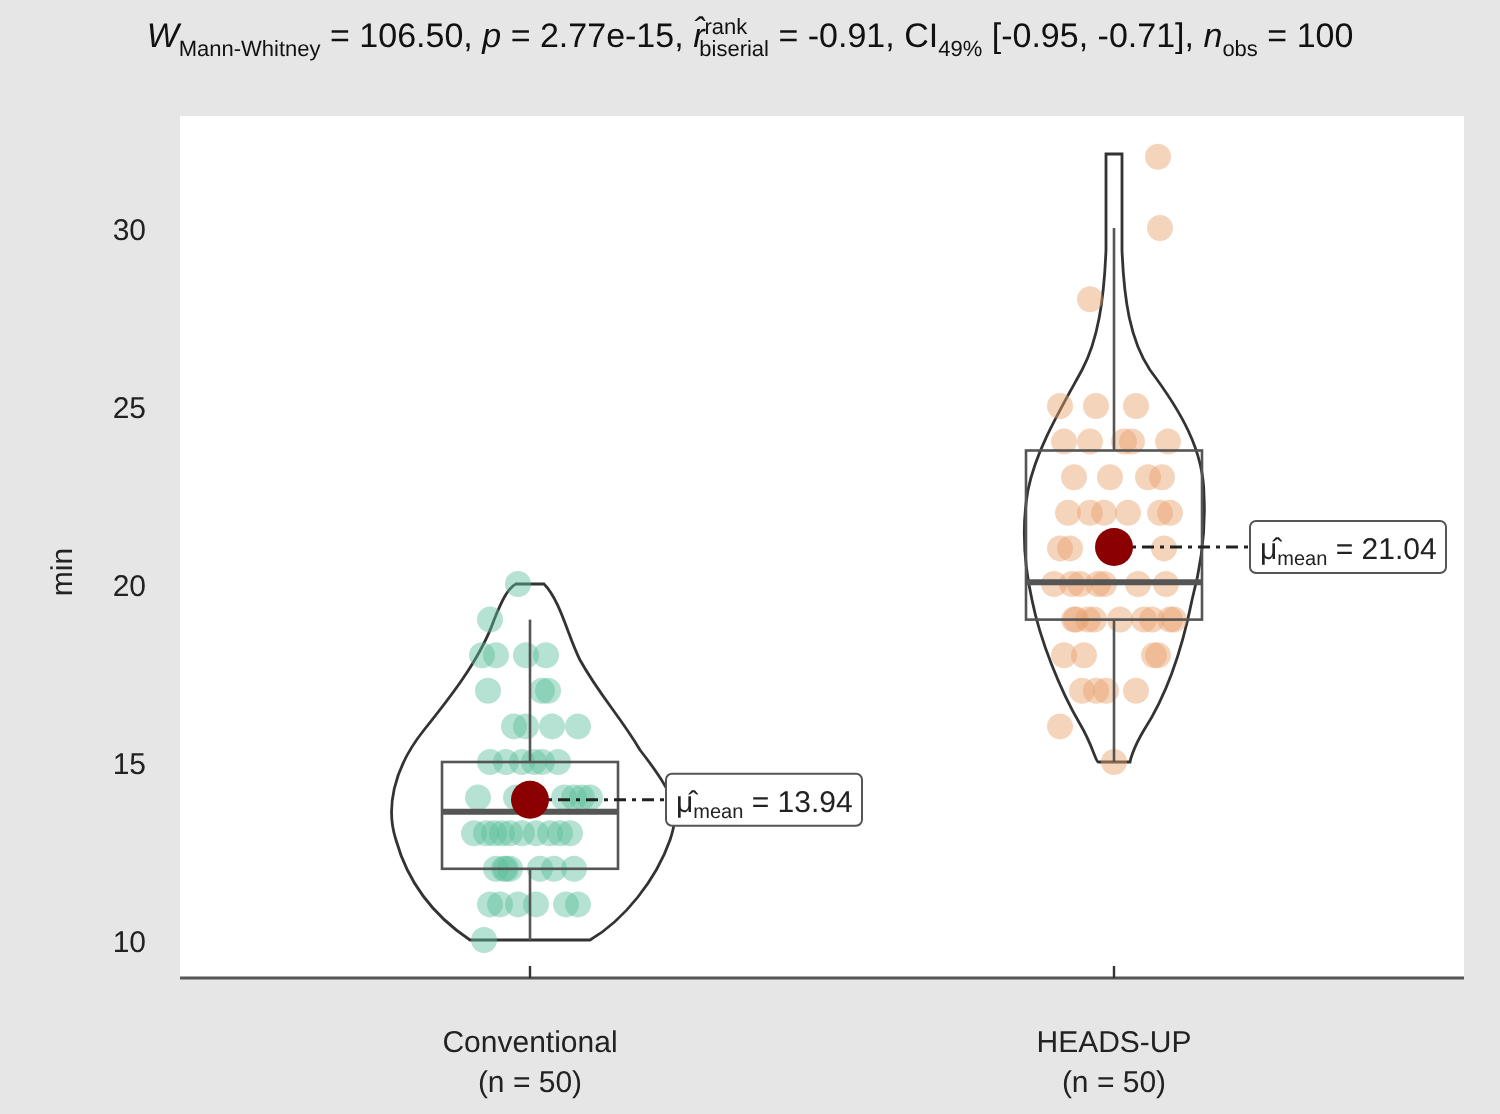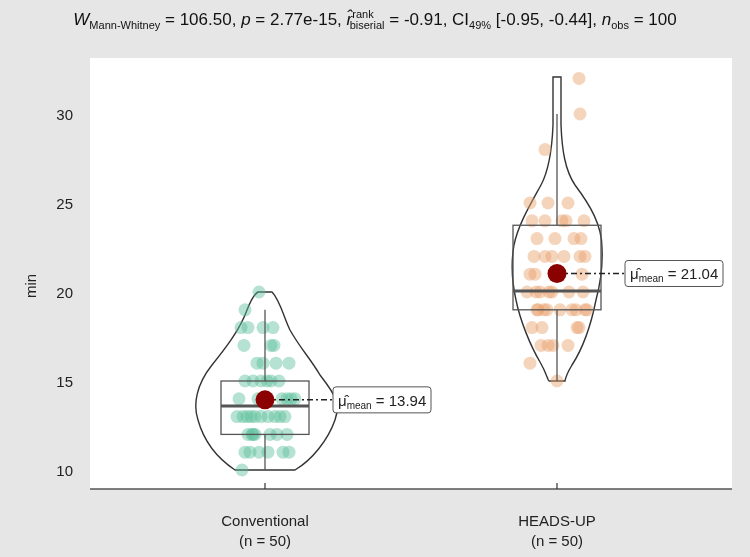--- a/index.html
+++ b/index.html
@@ -12,21 +12,21 @@
 <body>
 
 <div class="title">
   <i>W</i><sub>Mann-Whitney</sub>
   <span>= 106.50,</span>
   <i>p</i>
   <span>= 2.77e-15,</span>
   <i>r̂</i><sup>rank</sup><sub style="margin-left:-24px">biserial</sub>
   <span>= -0.91,</span>
   <span>CI</span><sub>49%</sub>
-  <span>[-0.95, -0.44],</span>
+  <span>[-0.95, -0.71],</span>
   <i>n</i><sub>obs</sub>
   <span>= 100</span>
 </div>
 
 <svg id="chart" width="750" height="557" xmlns="http://www.w3.org/2000/svg">
   <rect x="90" y="58" width="642" height="431" fill="#ffffff"></rect>
   <g id="violins">
       <path d="M258,292 L272,292 C280,300 284,318 290,330 C300,348 310,358 320,375 C338,398 340,405 335,420 C328,440 312,460 295,470 L235,470 C220,460 205,445 198,420 C193,405 196,385 212,365 C224,350 240,330 247,310 C251,300 254,294 258,292 Z" fill="none" stroke="#333" stroke-width="1.4"></path>
       <path d="M553,77 L561,77 L561,125 C562,150 565,170 575,185 C590,205 602,225 602,248 C603,268 600,285 596,300 C592,320 585,345 572,365 C566,375 565,381 565,381 L549,381 C548,381 546,372 540,362 C530,345 520,320 516,300 C512,282 511,262 514,245 C518,225 530,205 541,185 C549,170 552,150 553,125 Z" fill="none" stroke="#333" stroke-width="1.4"></path>
     </g>

